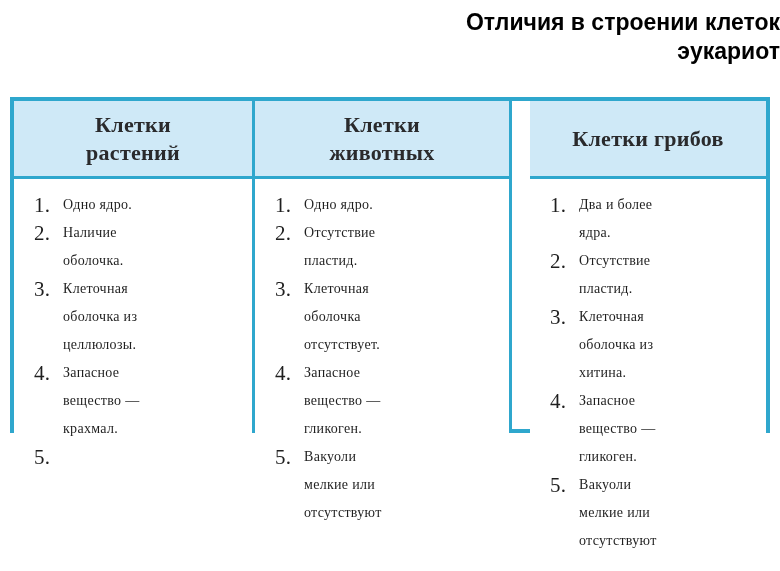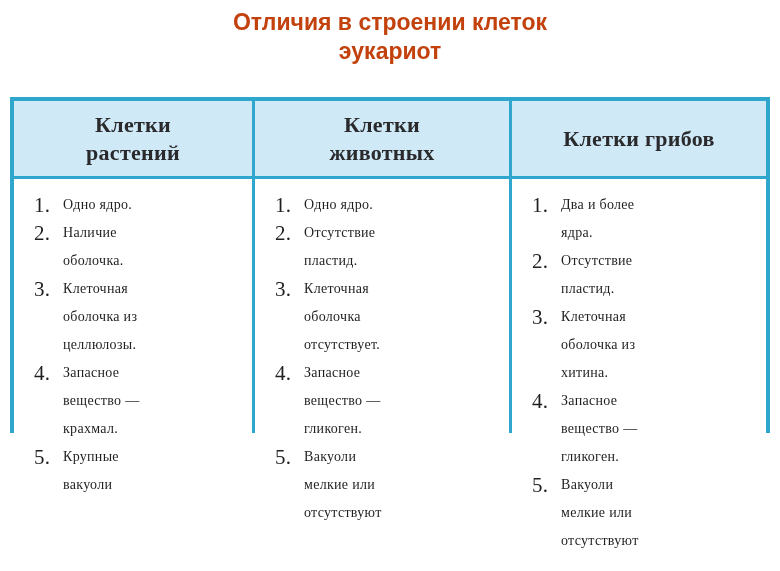--- a/index.html
+++ b/index.html
@@ -14,41 +14,41 @@
     width: 780px; height: 571px;
     background: var(--page_bg);
     font-family: "Liberation Serif", serif;
     color: var(--text);
     position: relative;
     overflow: hidden;
   }
   .title {
     position: absolute;
     top: 8px; left: 0; width: 780px;
-    text-align: center;
+    text-align: right;
     font-family: "Liberation Sans", sans-serif;
     font-weight: bold;
     font-size: 23px;
     line-height: 29px;
-    color: #c2410c;
+    color: #000000;
     white-space: pre-line;
   }
   .table {
     position: absolute;
     left: 10px; top: 97px;
     width: 760px; height: 336px;
     border: 4px solid var(--border);
     background: #ffffff;
     display: flex;
     flex-direction: row;
   }
   .column { display: flex; flex-direction: column; }
   .col-0 { width: 241px; }
   .col-1 { width: 257px; }
-  .col-2 { flex: 1; }
+  .col-2 { flex: 1; padding-left: 18px; }
   .col-0, .col-1 { border-right: 3px solid var(--border); }
   .header-cell {
     height: 78px;
     flex-shrink: 0;
     background: var(--header_bg);
     border-bottom: 3px solid var(--border);
     display: flex;
     align-items: center;
     justify-content: center;
     text-align: center;
@@ -111,22 +111,20 @@
 целлюлозы.</span>
       </div>
       <div class="item">
         <span class="num">4.</span>
         <span class="txt">Запасное
 вещество —
 крахмал.</span>
       </div>
       <div class="item">
         <span class="num">5.</span>
-        <span class="txt">Крупные
-вакуоли</span>
       </div>
     </div>
   </div>
 
   <div class="column col-1">
     <div class="header-cell">Клетки
 животных</div>
     <div class="body-cell">
       <div class="item">
         <span class="num">1.</span>

